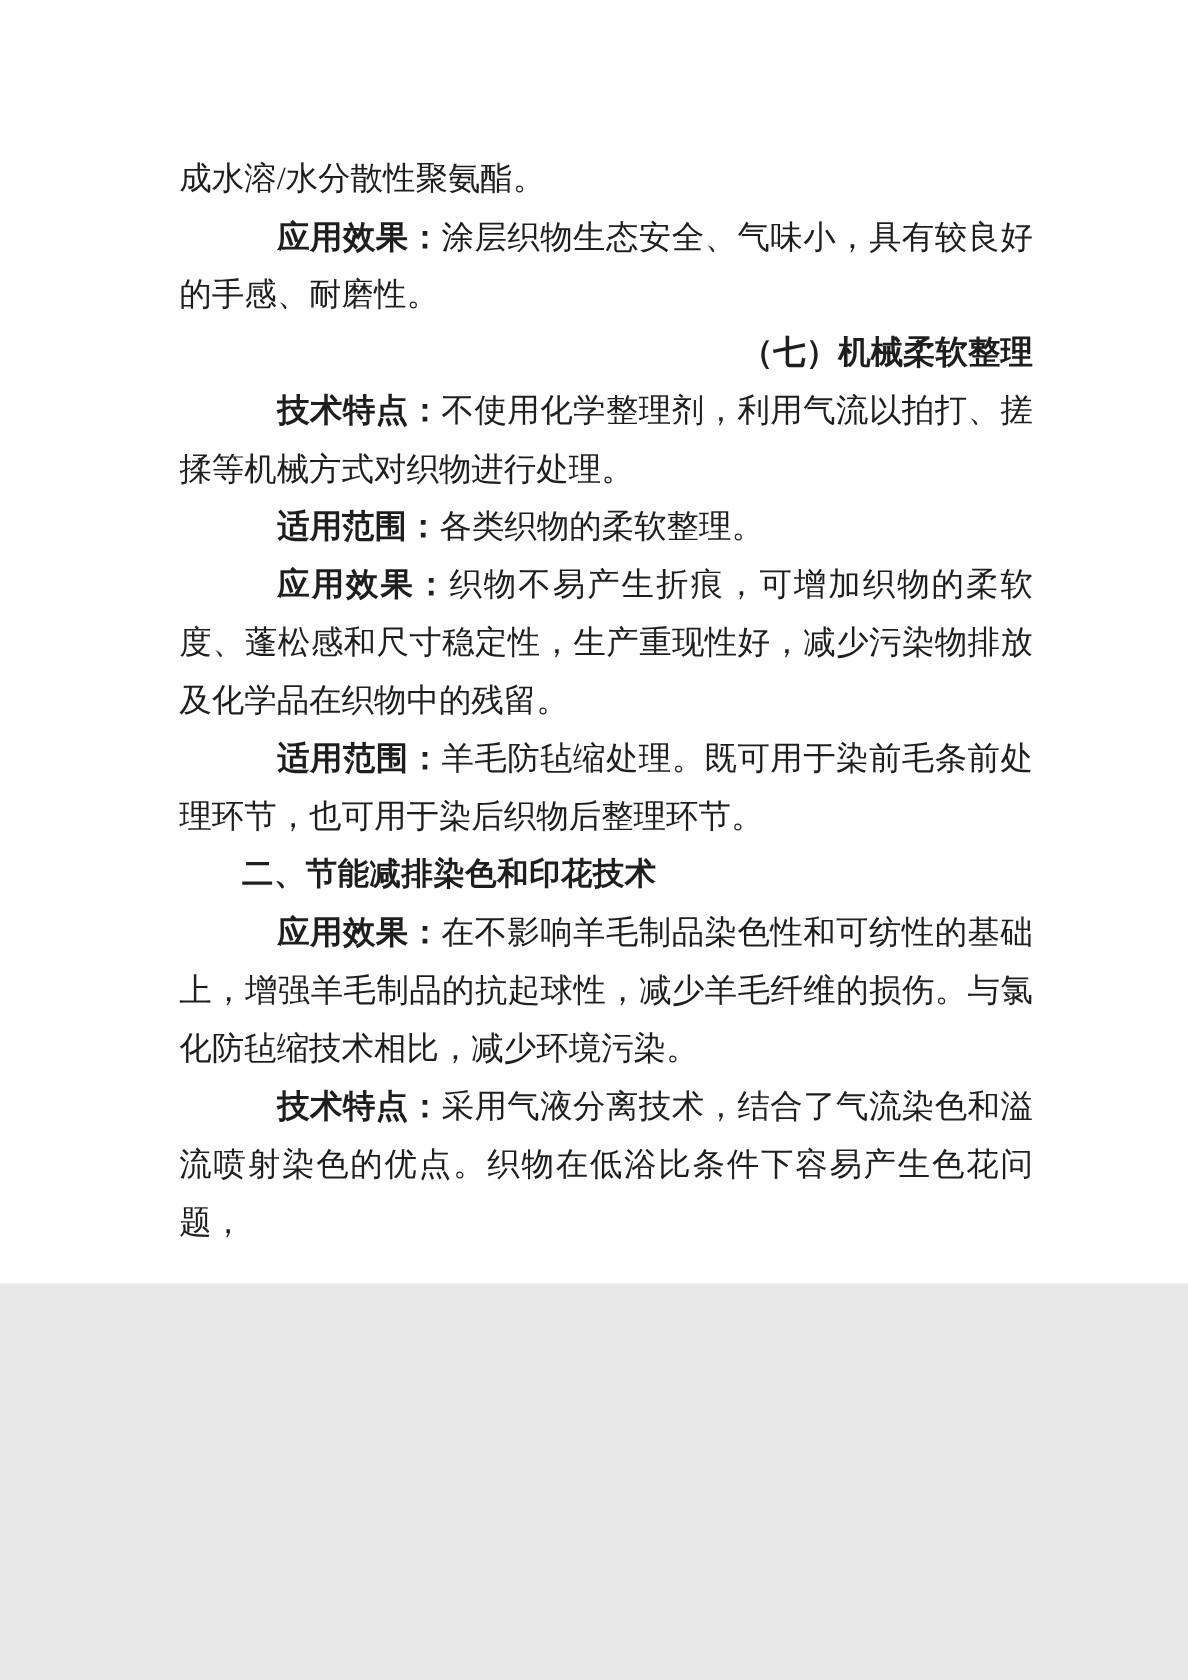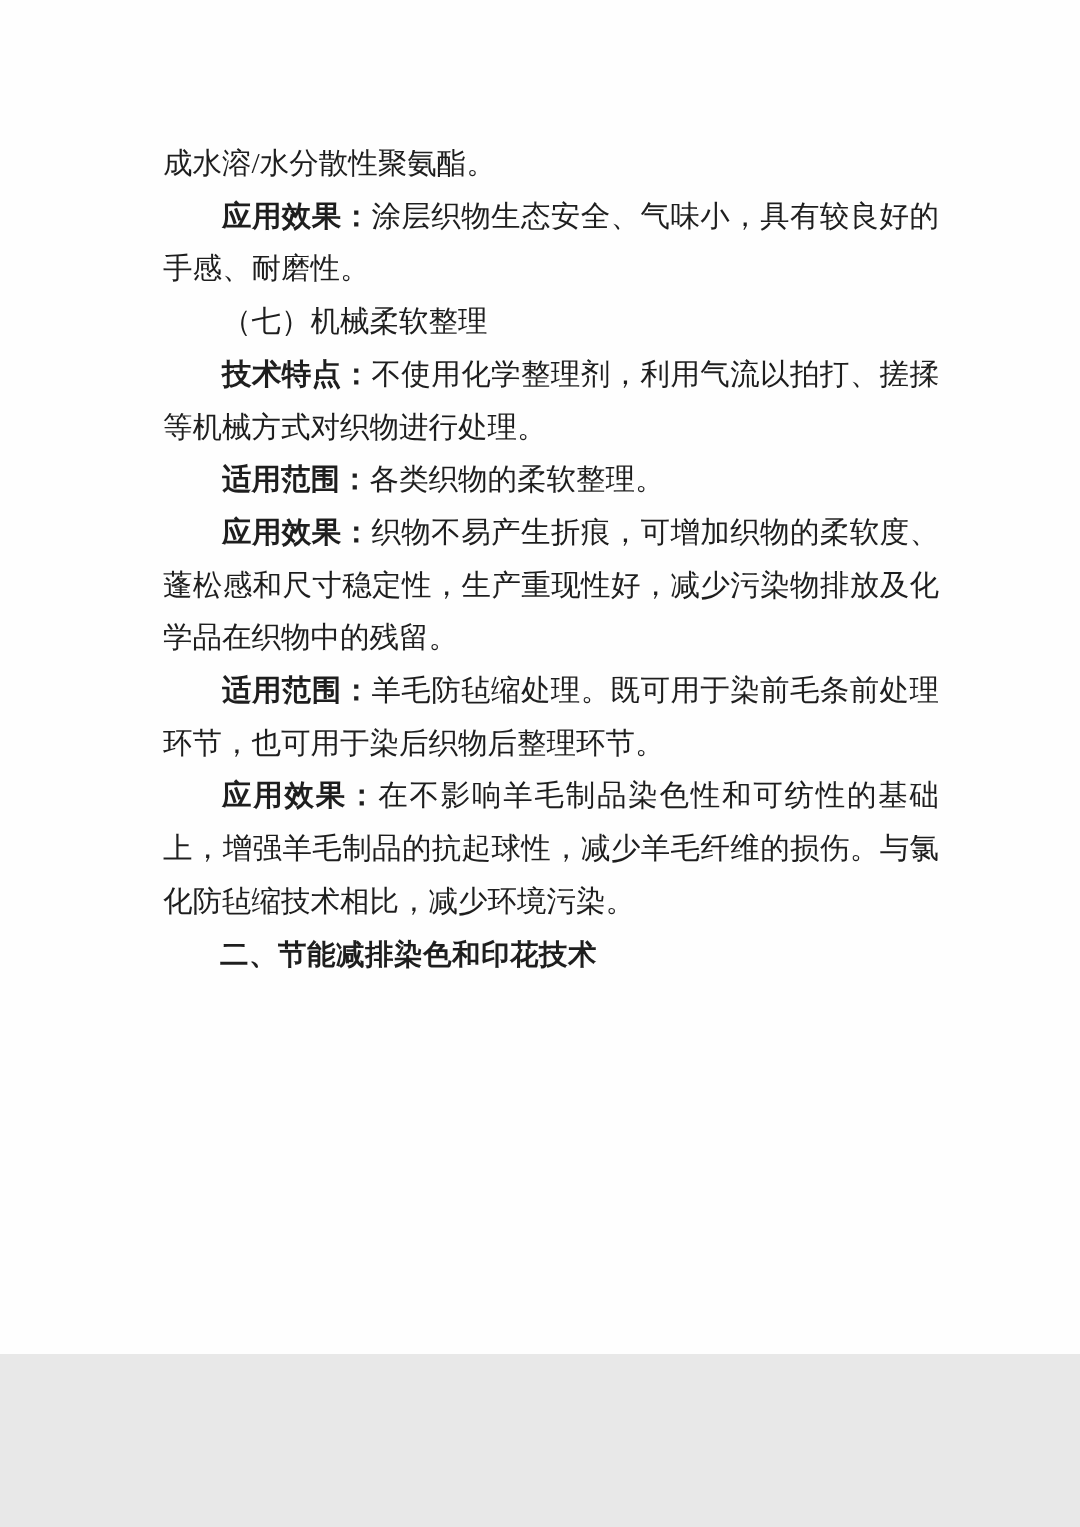--- a/index.html
+++ b/index.html
@@ -3,21 +3,21 @@
 <meta charset="utf-8">
 <style>
   html, body {
     margin: 0;
     padding: 0;
     background: #e8e8e8;
   }
   .page {
     position: relative;
     width: 1080px;
-    height: 1354px;
+    height: 1167px;
     margin: 0 auto;
     background: #fefefe;
     overflow: hidden;
     font-family: "Liberation Serif", "DejaVu Serif", serif;
     color: #1e1e1e;
   }
   .content {
     position: absolute;
     left: 163px;
     top: 137px;
@@ -32,24 +32,25 @@
     text-indent: 2em;
     letter-spacing: 0;
     word-break: normal;
     overflow-wrap: break-word;
   }
   p.para.noindent {
     text-indent: 0;
   }
   p.para .label {
     font-weight: 700;
+    margin-left: 30px;
   }
   p.para.subhead {
-    font-weight: 400;
-    text-align: left;
+    font-weight: 700;
+    text-align: right;
   }
   p.para.sectionhead {
     font-weight: 700;
     font-family: "Liberation Sans", "DejaVu Sans", sans-serif;
     font-size: 28.5px;
     text-align: left;
     letter-spacing: 0.5px;
   }
   .page-footer {
     position: absolute;
@@ -78,23 +79,24 @@
     <p class="para"><b class="label">技术特点：</b><span>不使用化学整理剂，利用气流以拍打、搓揉等机械方式对织物进行处理。</span></p>
 
     <p class="para"><b class="label">适用范围：</b><span>各类织物的柔软整理。</span></p>
 
     <p class="para"><b class="label">应用效果：</b><span>织物不易产生折痕，可增加织物的柔软度、蓬松感和尺寸稳定性，生产重现性好，减少污染物排放及化学品在织物中的残留。</span></p>
 
 
     <p class="para"><b class="label">适用范围：</b><span>羊毛防毡缩处理。既可用于染前毛条前处理环节，也可用于染后织物后整理环节。</span></p>
 
 
+    <p class="para sectionhead"><span>二、节能减排染色和印花技术</span></p>
+
     <p class="para"><b class="label">应用效果：</b><span>在不影响羊毛制品染色性和可纺性的基础上，增强羊毛制品的抗起球性，减少羊毛纤维的损伤。与氯化防毡缩技术相比，减少环境污染。</span></p>
-
-    <p class="para sectionhead"><span>二、节能减排染色和印花技术</span></p>
 
 
 
+    <p class="para"><b class="label">技术特点：</b><span>采用气液分离技术，结合了气流染色和溢流喷射染色的优点。织物在低浴比条件下容易产生色花问题，</span></p>
 
   </div>
 
   <div class="page-footer">4</div>
 </div>
 
 </body></html>

